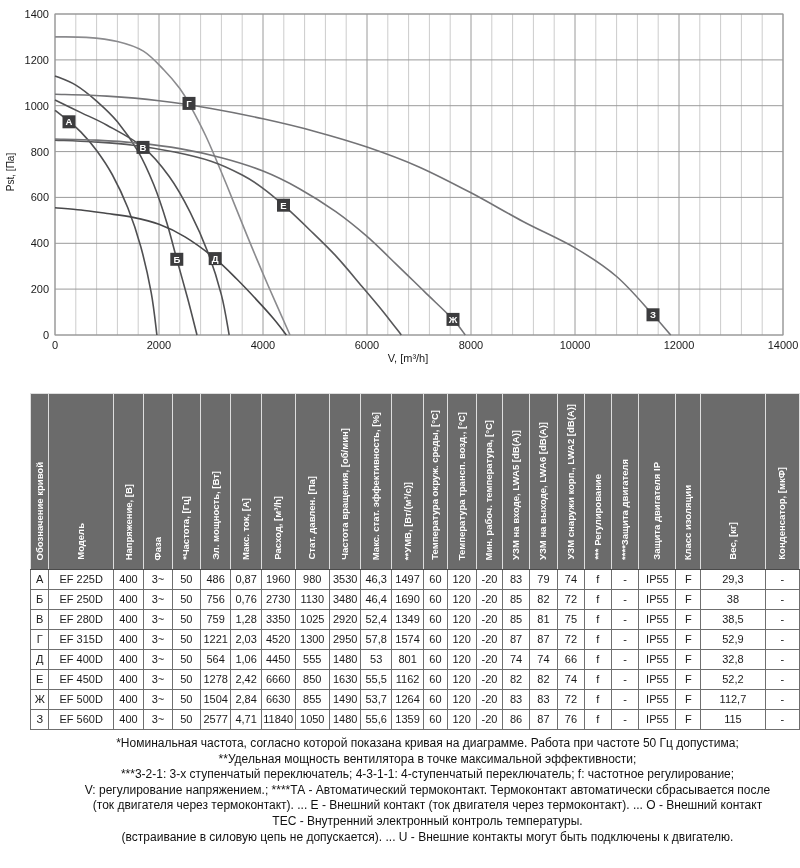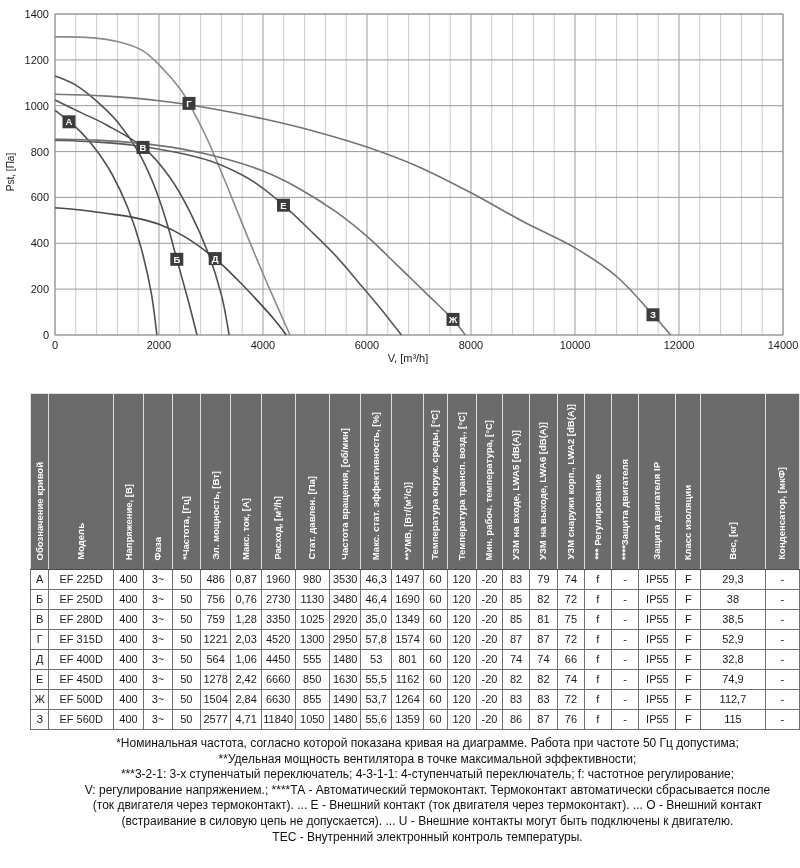--- a/index.html
+++ b/index.html
@@ -199,21 +199,21 @@
           <td>В</td>
           <td>EF 280D</td>
           <td>400</td>
           <td>3~</td>
           <td>50</td>
           <td>759</td>
           <td>1,28</td>
           <td>3350</td>
           <td>1025</td>
           <td>2920</td>
-          <td>35,0</td>
+          <td>52,4</td>
           <td>1349</td>
           <td>60</td>
           <td>120</td>
           <td>-20</td>
           <td>85</td>
           <td>81</td>
           <td>75</td>
           <td>f</td>
           <td>-</td>
           <td>IP55</td>
@@ -289,21 +289,21 @@
           <td>60</td>
           <td>120</td>
           <td>-20</td>
           <td>82</td>
           <td>82</td>
           <td>74</td>
           <td>f</td>
           <td>-</td>
           <td>IP55</td>
           <td>F</td>
-          <td>74,9</td>
+          <td>52,2</td>
           <td>-</td>
         </tr>
         <tr>
           <td>Ж</td>
           <td>EF 500D</td>
           <td>400</td>
           <td>3~</td>
           <td>50</td>
           <td>1504</td>
           <td>2,84</td>
@@ -352,16 +352,16 @@
           <td>-</td>
         </tr>
       </tbody>
   </table>
   <div class="footnotes" id="footnotes">
       <div>*Номинальная частота, согласно которой показана кривая на диаграмме. Работа при частоте 50 Гц допустима;</div>
       <div>**Удельная мощность вентилятора в точке максимальной эффективности;</div>
       <div>***3-2-1: 3-х ступенчатый переключатель; 4-3-1-1: 4-ступенчатый переключатель; f: частотное регулирование;</div>
       <div>V: регулирование напряжением.; ****ТА - Автоматический термоконтакт. Термоконтакт автоматически сбрасывается после</div>
       <div>(ток двигателя через термоконтакт). ... Е - Внешний контакт (ток двигателя через термоконтакт). ... О - Внешний контакт</div>
+      <div>ТЕС - Внутренний электронный контроль температуры.</div>
       <div>(встраивание в силовую цепь не допускается). ... U - Внешние контакты могут быть подключены к двигателю.</div>
-      <div>ТЕС - Внутренний электронный контроль температуры.</div>
     </div>
 </div>
 
 </body></html>

